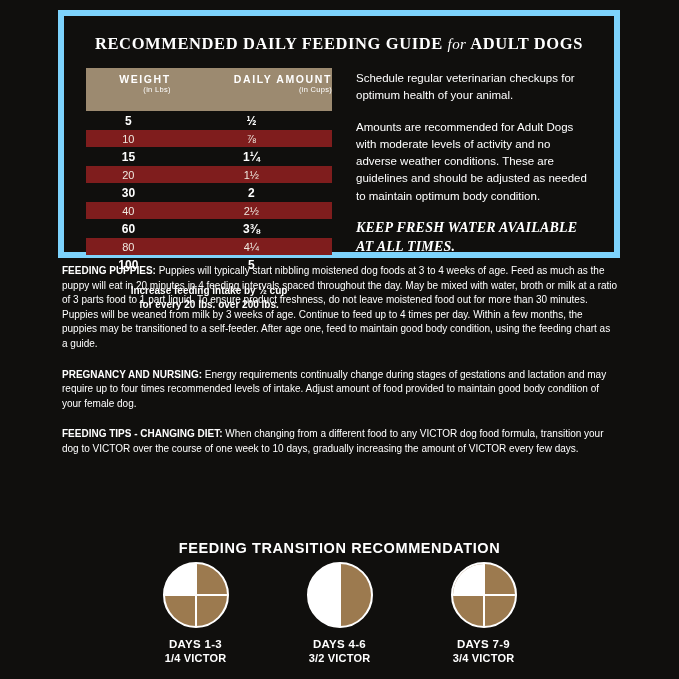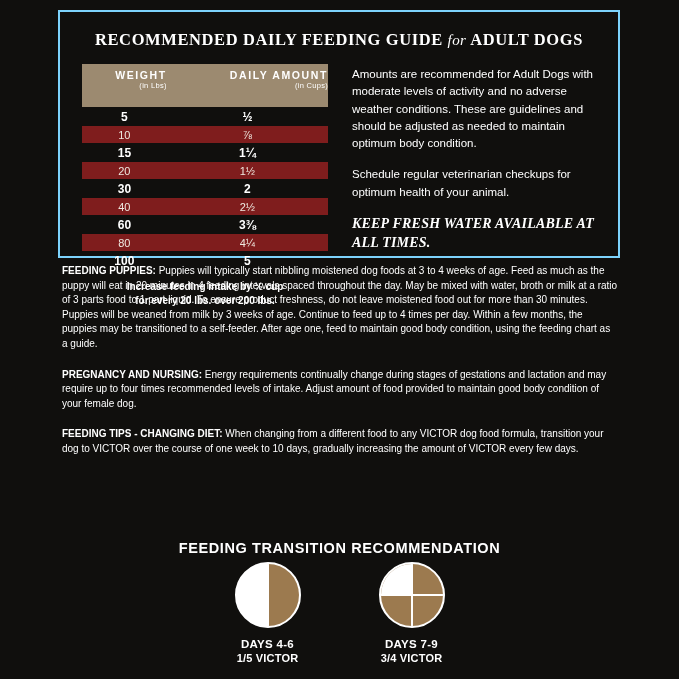--- a/index.html
+++ b/index.html
@@ -18,21 +18,21 @@
     box-sizing: border-box;
   }
 
   
   .guide-box {
     position: absolute;
     left: 58px;
     top: 10px;
     width: 562px;
     height: 248px;
-    border: 2px solid #7dd3fc;
+    border: 6px solid #7dd3fc;
     box-sizing: border-box;
   }
   .guide-title {
     text-align: center;
     margin-top: 18px;
     font-family: "Liberation Serif", serif;
     font-weight: bold;
     font-size: 16.5px;
     letter-spacing: 0.6px;
     color: #ffffff;
@@ -276,22 +276,22 @@
         </tbody>
           </table>
 
         <div class="note">
           <div>Increase feeding intake by ½ cup</div>
           <div>for every 20 lbs. over 200 lbs.</div>
         </div>
       </div>
 
       <div class="text-col rtext">
+        <p>Schedule regular veterinarian checkups for optimum health of your animal.</p>
         <p>Amounts are recommended for Adult Dogs with moderate levels of activity and no adverse weather conditions. These are guidelines and should be adjusted as needed to maintain optimum body condition.</p>
-        <p>Schedule regular veterinarian checkups for optimum health of your animal.</p>
         <p class="keepfresh">KEEP FRESH WATER AVAILABLE AT ALL TIMES.</p>
       </div>
 
     </div>
   </div>
 
   <div class="body-copy">
     <p>
       <b>FEEDING PUPPIES:</b><span> Puppies will typically start nibbling moistened dog foods at 3 to 4 weeks of age. Feed as much as the puppy will eat in 20 minutes in 4 feeding intervals spaced throughout the day. May be mixed with water, broth or milk at a ratio of 3 parts food to 1 part liquid. To ensure product freshness, do not leave moistened food out for more than 30 minutes. Puppies will be weaned from milk by 3 weeks of age. Continue to feed up to 4 times per day. Within a few months, the puppies may be transitioned to a self-feeder. After age one, feed to maintain good body condition, using the feeding chart as a guide.</span>
     </p>
@@ -300,29 +300,40 @@
     </p>
     <p>
       <b>FEEDING TIPS - CHANGING DIET:</b><span> When changing from a different food to any VICTOR dog food formula, transition your dog to VICTOR over the course of one week to 10 days, gradually increasing the amount of VICTOR every few days.</span>
     </p>
   </div>
 
   <div class="trans-title">FEEDING TRANSITION RECOMMENDATION</div>
 
   <div class="circles">
 
+    <div class="circ-item">
+      <div class="circ">
+        <div class="fill q-tr"></div>
+        <div class="fill q-bl"></div>
+        <div class="fill q-br"></div>
+        <div class="divider-v"></div>
+        <div class="divider-h"></div>
+      </div>
+      <div class="circ-label">DAYS 1-3</div>
+      <div class="circ-sub">1/4 VICTOR</div>
+    </div>
 
     <div class="circ-item">
       <div class="circ">
         <div class="fill q-tr"></div>
         <div class="fill q-br"></div>
         <div class="divider-v"></div>
       </div>
       <div class="circ-label">DAYS 4-6</div>
-      <div class="circ-sub">1/5 VICTOR</div>
+      <div class="circ-sub">3/2 VICTOR</div>
     </div>
 
     <div class="circ-item">
       <div class="circ">
         <div class="fill full"></div>
         <div class="fill q-tl" style="background:#ffffff;"></div>
         <div class="divider-v"></div>
         <div class="divider-h"></div>
       </div>
       <div class="circ-label">DAYS 7-9</div>

